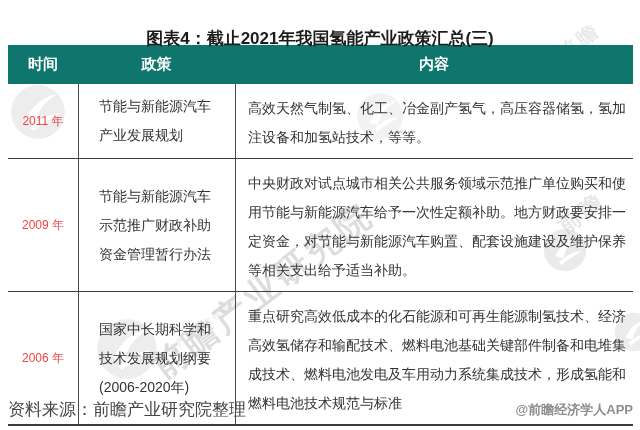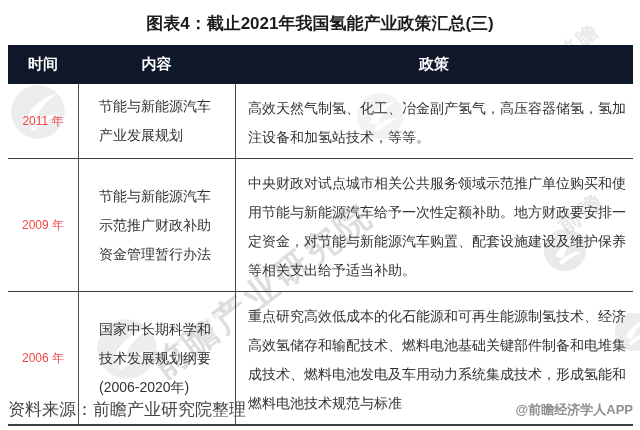--- a/index.html
+++ b/index.html
@@ -36,33 +36,34 @@
   }
 
   
   .title {
     position: relative; z-index: 2;
     padding-top: 12px;
     text-align: center;
     font-size: 17px;
     font-weight: bold;
     color: #1c1c1c;
+    margin-top: 15px;
   }
 
   
   .ptable {
     position: absolute; z-index: 1;
     left: 8px; top: 45px;
     width: 625px;
     border-bottom: 2px solid #3d3d3d;
   }
   .thead {
     display: grid;
     grid-template-columns: 70px 157px 1fr;
-    background: #0f172a;
+    background: #0f766e;
     height: 39px;
     align-items: center;
   }
   .th {
     color: #ffffff;
     font-weight: bold;
     font-size: 15px;
     text-align: center;
   }
   .trow {
@@ -147,22 +148,22 @@
           <path d="M36 78 C54 60 72 53 88 53 C70 64 56 72 42 84 Z" fill="#fff"></path>
         </svg>
     </div>
   </div>
 
   <div class="title">图表4：截止2021年我国氢能产业政策汇总(三)</div>
 
   <div class="ptable">
     <div class="thead">
       <div class="th">时间</div>
+      <div class="th">政策</div>
       <div class="th">内容</div>
-      <div class="th">政策</div>
     </div>
 
     <div class="trow row-2011">
       <div class="td td-time">2011 年</div>
       <div class="td td-policy">节能与新能源汽车产业发展规划</div>
       <div class="td td-content">高效天然气制氢、化工、冶金副产氢气，高压容器储氢，氢加注设备和加氢站技术，等等。</div>
     </div>
 
     <div class="trow row-2009">
       <div class="td td-time">2009 年</div>

